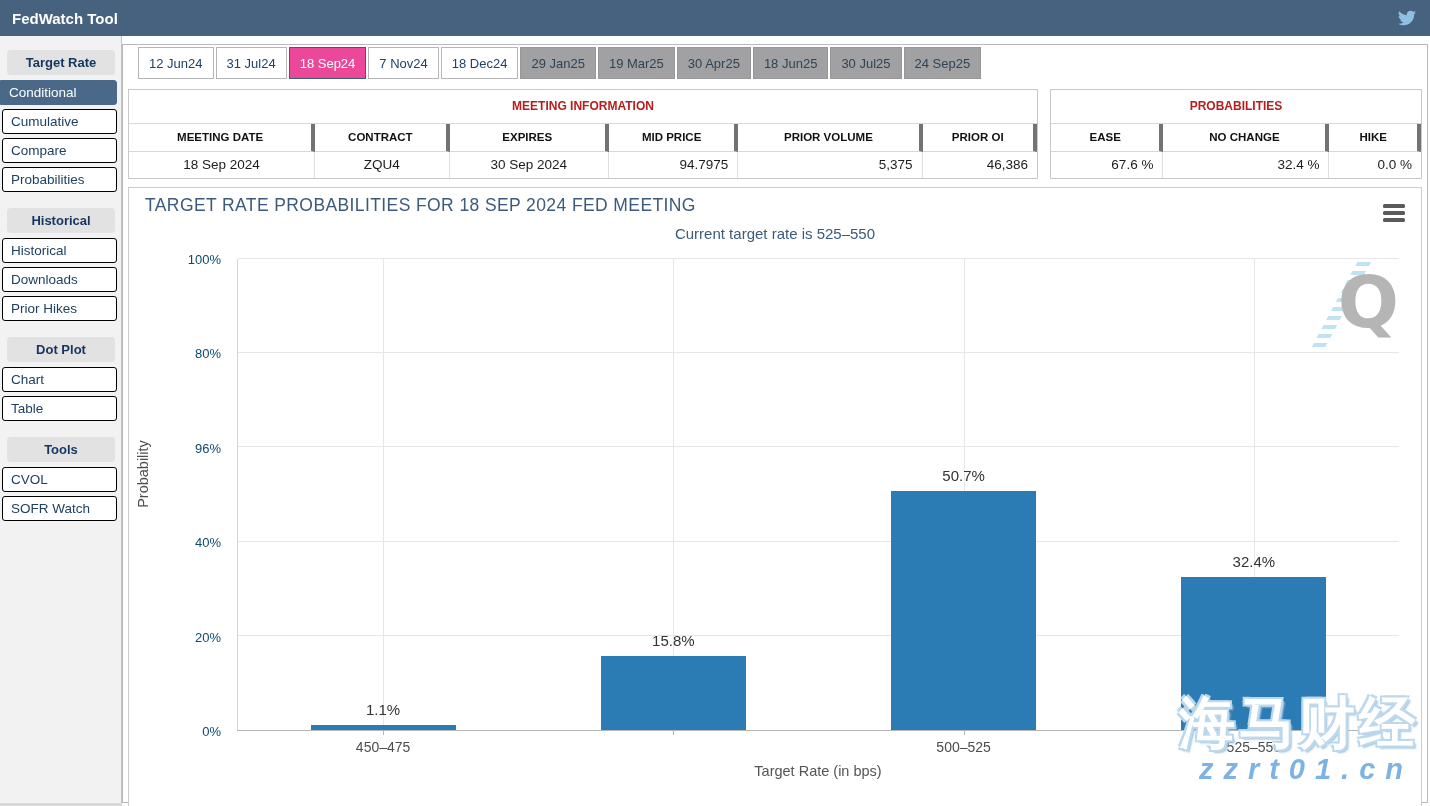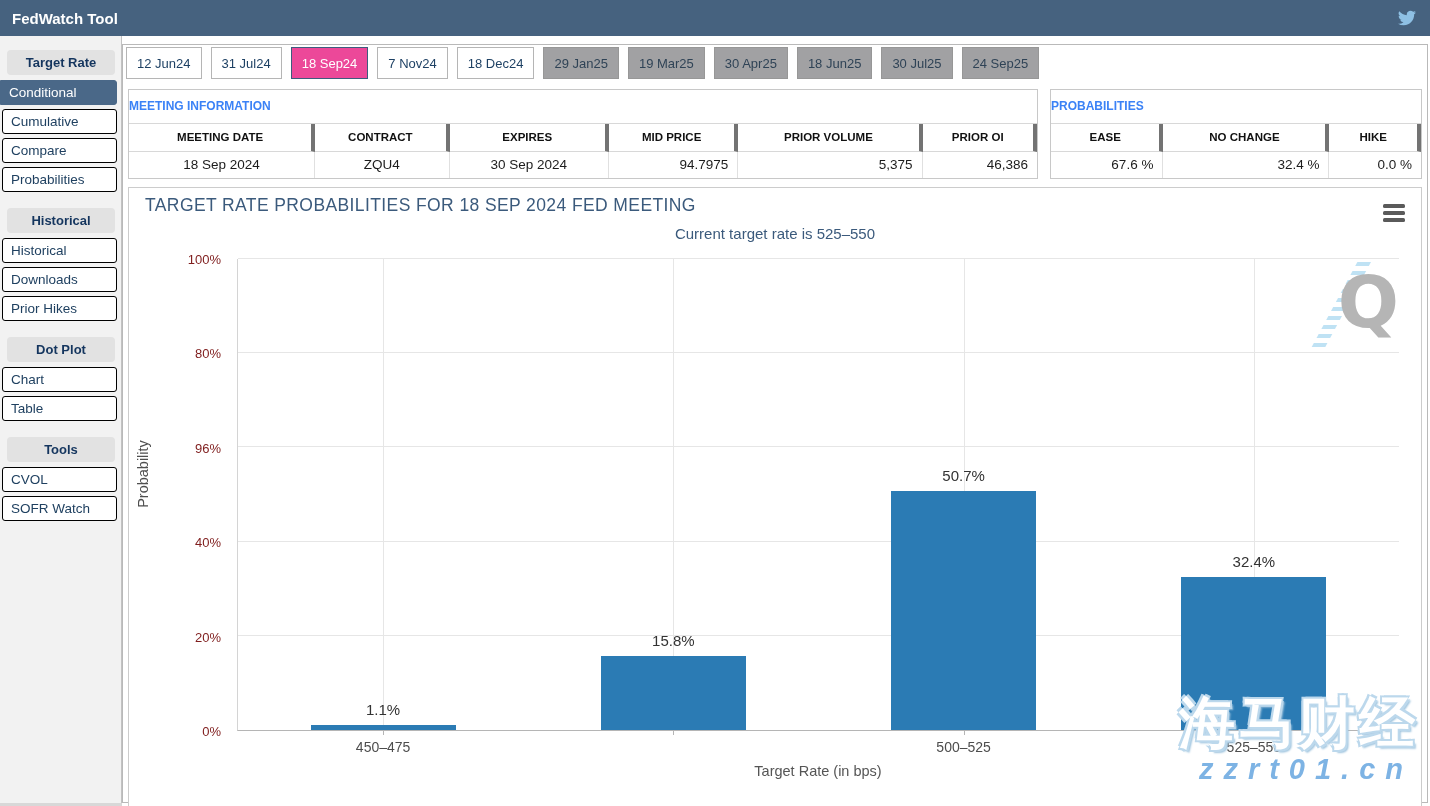--- a/index.html
+++ b/index.html
@@ -37,37 +37,37 @@
   .side-item.selected {
     background:#4a6888; border-color:#4a6888; color:#ffffff;
     margin-left:0; border-radius:0 3px 3px 0;
   }
   
   .content-wrap { position:absolute; left:122px; top:36px; right:0; bottom:0; background:#ffffff; }
   .content {
     position:absolute; left:0; top:8px; right:2px; bottom:3px;
     background:#ffffff; border:1px solid #b9b9b9;
   }
-  .tabbar { display:flex; gap:9px; padding:2px 5px 4px 3px; }
+  .tabbar { display:flex; gap:2px; padding:2px 5px 4px 15px; }
   .tab {
     height:32px; padding:0 10px; font-size:13px;
     font-family:"Liberation Sans", sans-serif;
     border:1px solid #b5b5b5; background:#ffffff; color:#1e4164;
     cursor:pointer;
   }
   .tab.selected { background:#ec4899; border-color:#3d5b7d; color:#ffffff; }
   .tab.disabled { background:#a1a1a3; border-color:#979797; color:#2f4356; }
   
   .tables-row { display:flex; gap:12px; margin:6px 5px 0 5px; }
   .dtable { border:1px solid #c8c8c8; background:#ffffff; }
   .dtable.meeting { flex:1; }
   .dtable.prob { width:372px; }
   .dtable-title {
-    height:34px; line-height:33px; 
-    font-size:12px; font-weight:bold; color:#3b82f6;
+    height:34px; line-height:33px; text-align:center;
+    font-size:12px; font-weight:bold; color:#b91c1c;
     border-bottom:1px solid #d8d8d8;
   }
   .dtable-grid { display:grid; }
   .dtable-grid .th {
     height:28px; line-height:27px; text-align:center;
     font-size:11.5px; font-weight:bold; color:#111111;
     border-bottom:1px solid #d8d8d8; border-right:4px solid #737373;
   }
   .dtable-grid .td {
     height:26px; line-height:25px; font-size:13.5px; color:#1c1c1c;
@@ -111,21 +111,21 @@
     font-size:15px; color:#333333; z-index:2;
   }
   .xtick { position:absolute; left:50%; top:100%; width:1px; height:5px; background:#b5b5b5; }
   .cat {
     position:absolute; left:0; width:100%; top:calc(100% + 9px);
     text-align:center; font-size:14px; color:#4d4d4d;
   }
   .ylabels { position:absolute; left:0; top:71px; width:100px; height:472px; }
   .ytick {
     position:absolute; right:8px; transform:translateY(-50%);
-    font-size:13px; color:#7f1d1d;
+    font-size:13px; color:#0c4a6e;
   }
   .y-axis-title {
     position:absolute; left:-36px; top:278px; width:100px; text-align:center;
     transform:rotate(-90deg); font-size:14.5px; color:#4f4f4f;
   }
   .x-axis-title {
     position:absolute; left:108px; right:22px; top:575px; text-align:center;
     font-size:14.5px; color:#555555;
   }
   

